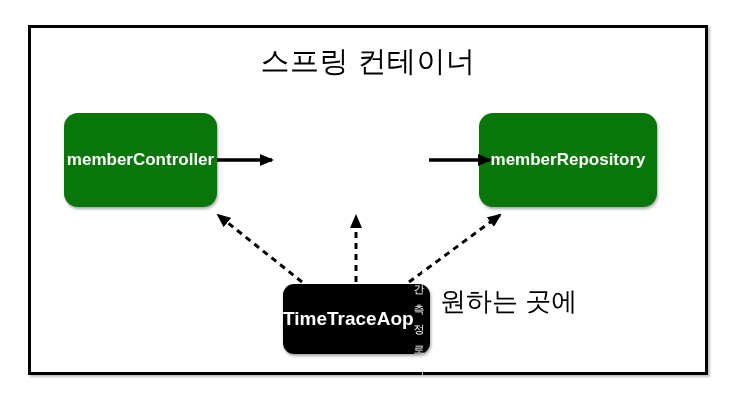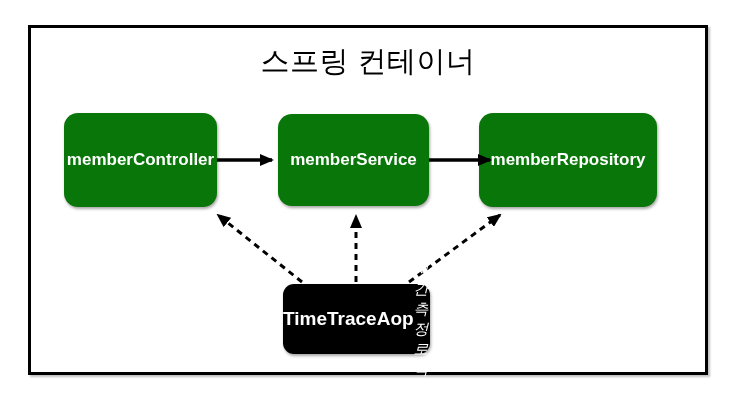--- a/index.html
+++ b/index.html
@@ -71,23 +71,22 @@
     align-items: center;
     justify-content: center;
     box-shadow: 1px 2px 3px rgba(0,0,0,0.35);
   }
   .aop-title {
     font-weight: bold;
     font-size: 19px;
     line-height: 24px;
   }
   .aop-subtitle {
-    font-size: 15px;
+    font-size: 11px;
     line-height: 20px;
-    font-style: italic;
   }
   .annotation {
     position: absolute;
     left: 440px;
     top: 284px;
     font-size: 26px;
     line-height: 34px;
     color: #000000;
     white-space: nowrap;
   }
@@ -98,23 +97,20 @@
 <div class="canvas">
 
   <div class="outer-box"></div>
 
   <div class="title">스프링 컨테이너</div>
 
   <div class="node node-controller">
     <span>memberController</span>
   </div>
 
-  <div class="node node-service">
-    <span>memberService</span>
-  </div>
 
   <div class="node node-repository">
     <span>memberRepository</span>
   </div>
 
   <svg class="arrows" viewBox="0 0 740 409" xmlns="http://www.w3.org/2000/svg">
     <defs>
       <marker id="arrowhead" markerWidth="14" markerHeight="12" refX="12" refY="6" orient="auto" markerUnits="userSpaceOnUse">
         <path d="M0,0 L14,6 L0,12 Z" fill="#000000"></path>
       </marker>
@@ -125,15 +121,16 @@
     <line x1="356" y1="282" x2="356" y2="216" stroke="#000000" stroke-width="3" stroke-dasharray="6 5" marker-end="url(#arrowhead)"></line>
     <line x1="409" y1="282" x2="500" y2="215" stroke="#000000" stroke-width="3" stroke-dasharray="6 5" marker-end="url(#arrowhead)"></line>
   </svg>
 
   <div class="aop-box">
     <div class="aop-title">TimeTraceAop</div>
     <div class="aop-subtitle">시간 측정 로직</div>
   </div>
 
   <div class="annotation">
+    <div>원하는 곳에</div>
   </div>
 
 </div>
 
 </body></html>

